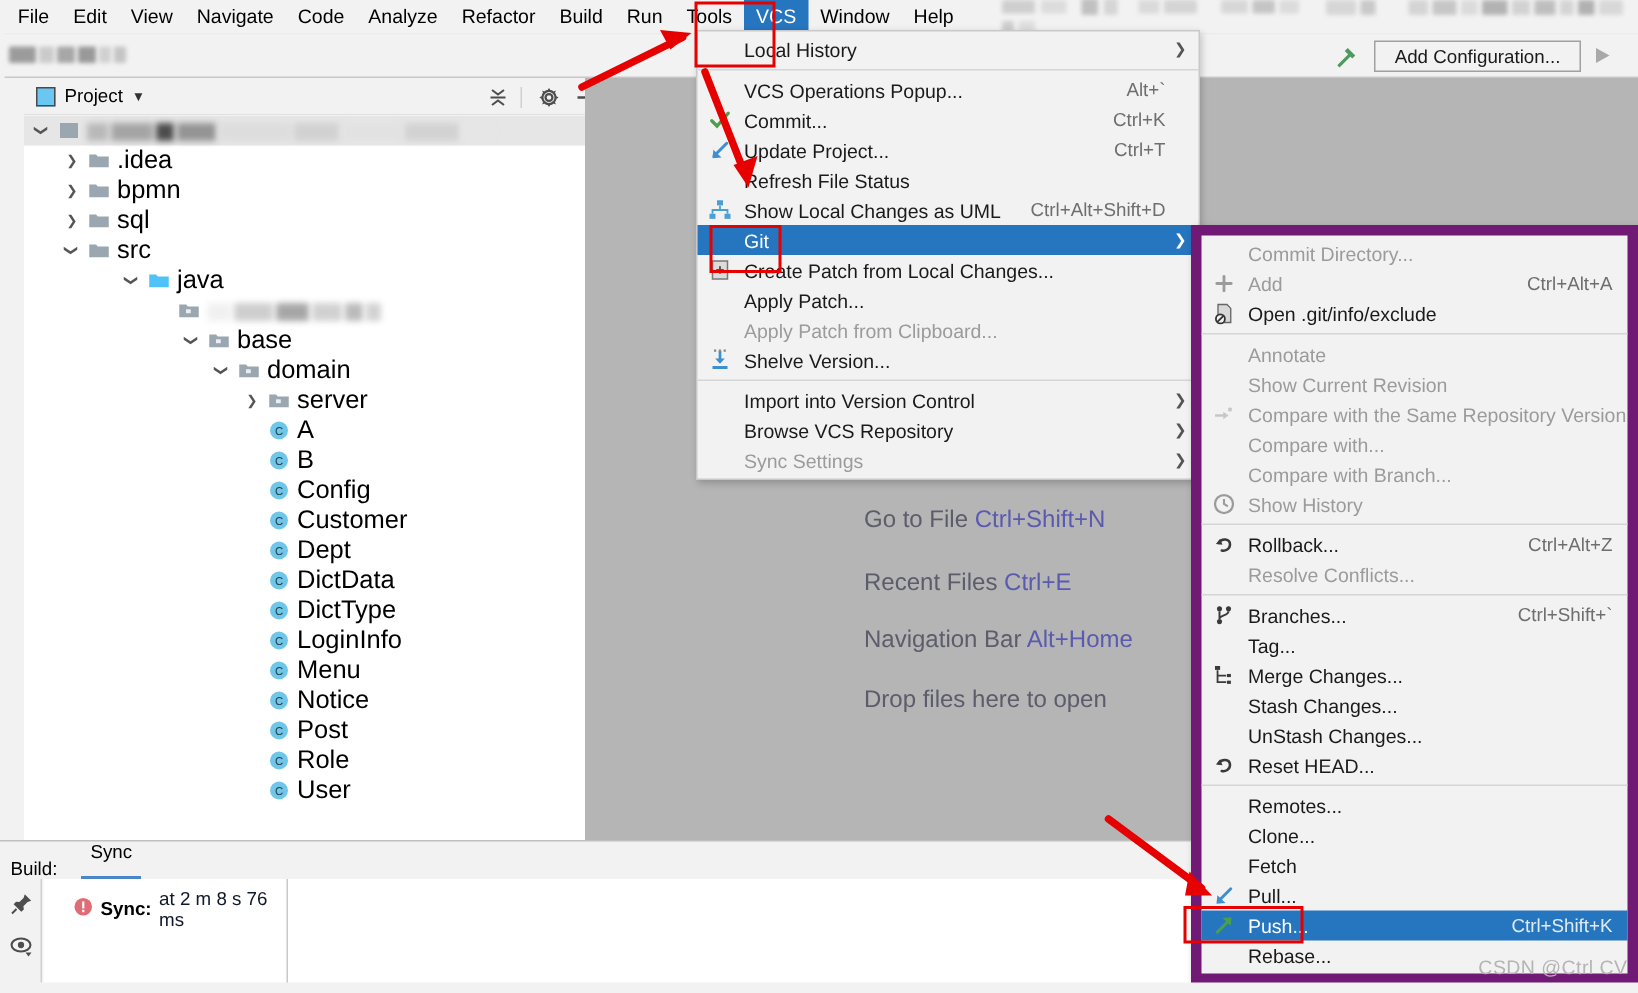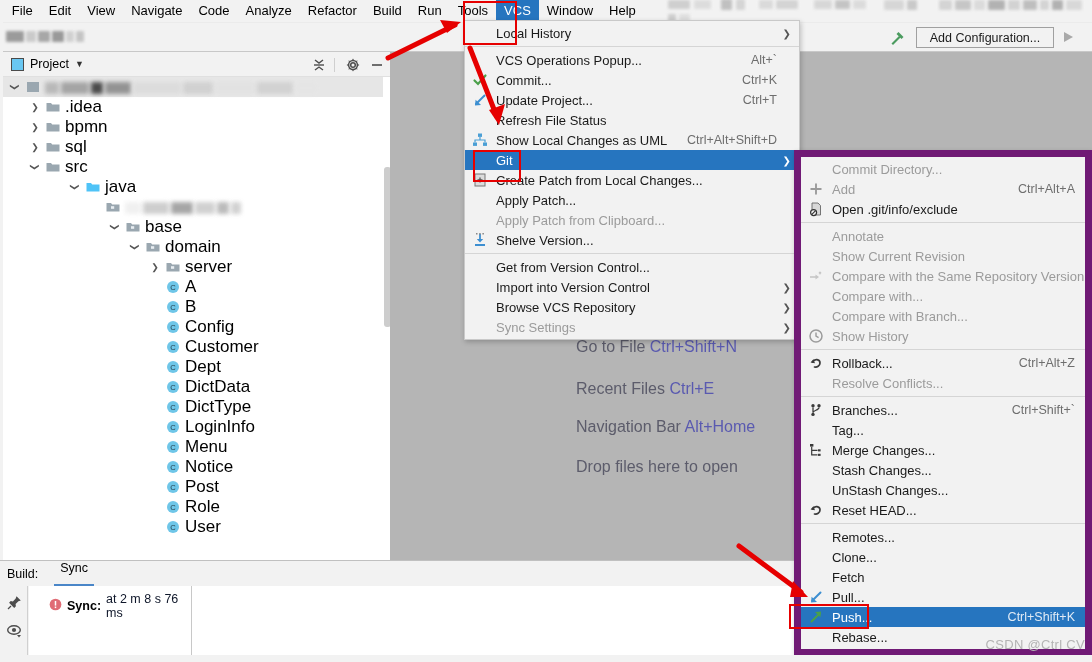--- a/index.html
+++ b/index.html
@@ -48,21 +48,21 @@
     font-size: 12.5px; color: #1a1a1a;
     display: flex; align-items: center; justify-content: center;
     padding: 0 8px; cursor: default;
   }
   #run-button {
     position: absolute; left: 1060px; top: 6px; width: 16px; height: 16px;
   }
 
   
   #project-panel {
-    position: absolute; left: 3px; top: 52px; width: 390px; height: 508px;
+    position: absolute; left: 16px; top: 52px; width: 390px; height: 508px;
     background: #fff; border-right: 1px solid #c0c0c0;
   }
   #project-header {
     position: relative; height: 25px; background: #f2f2f2;
     border-bottom: 1px solid #e0e0e0;
     display: flex; align-items: center;
   }
   #project-label { font-size: 12.5px; margin-left: 6px; color: #000; }
   #project-box {
     width: 13px; height: 13px; background: #69c7f2; border: 1px solid #4a4a4a;
@@ -107,21 +107,21 @@
     background: #b5b5b5;
   }
   .hint { position: absolute; font-size: 16px; color: #5c5c6b; white-space: nowrap; }
   .hint .k { color: #5a5ab0; }
 
   
   #build-panel {
     position: absolute; left: 0; top: 560px; width: 1092px; height: 102px;
     background: #f2f2f2; border-top: 1px solid #c0c0c0;
   }
-  #build-tabs { position: relative; height: 25px; display: flex; align-items: center; }
+  #build-tabs { position: relative; height: 25px; display: flex; align-items: flex-end; }
   #build-label { margin-left: 7px; font-size: 12.5px; color: #000; }
   #sync-tab {
     margin-left: 16px; font-size: 12.5px; color: #000;
     display: flex; align-items: center; gap: 8px;
     height: 25px; padding: 0 6px;
     border-bottom: 2px solid #4a86c8;
     flex-direction: column;
   }
   #sync-close { color: #7a7a7a; font-size: 12px; }
   #build-body {
@@ -577,23 +577,20 @@
               <path d="M4.8 7 L8 10.5 L11.2 7 Z" fill="#3d8fd1"></path>
               <rect x="3" y="12" width="10" height="2" fill="#3d8fd1"></rect>
               <rect x="4" y="1" width="1.5" height="1.5" fill="#888"></rect>
               <rect x="7.2" y="1" width="1.5" height="1.5" fill="#888"></rect>
               <rect x="10.4" y="1" width="1.5" height="1.5" fill="#888"></rect>
             </svg></span>
           <span>Shelve Version...</span>
         </div>
         <div class="msep"></div>
         <div class="mi">
-          <span>Get from Version Control...</span>
-        </div>
-        <div class="mi">
           <span>Import into Version Control</span>
           <span class="sub">❯</span>
         </div>
         <div class="mi">
           <span>Browse VCS Repository</span>
           <span class="sub">❯</span>
         </div>
         <div class="mi dis">
           <span>Sync Settings</span>
           <span class="sub">❯</span>

